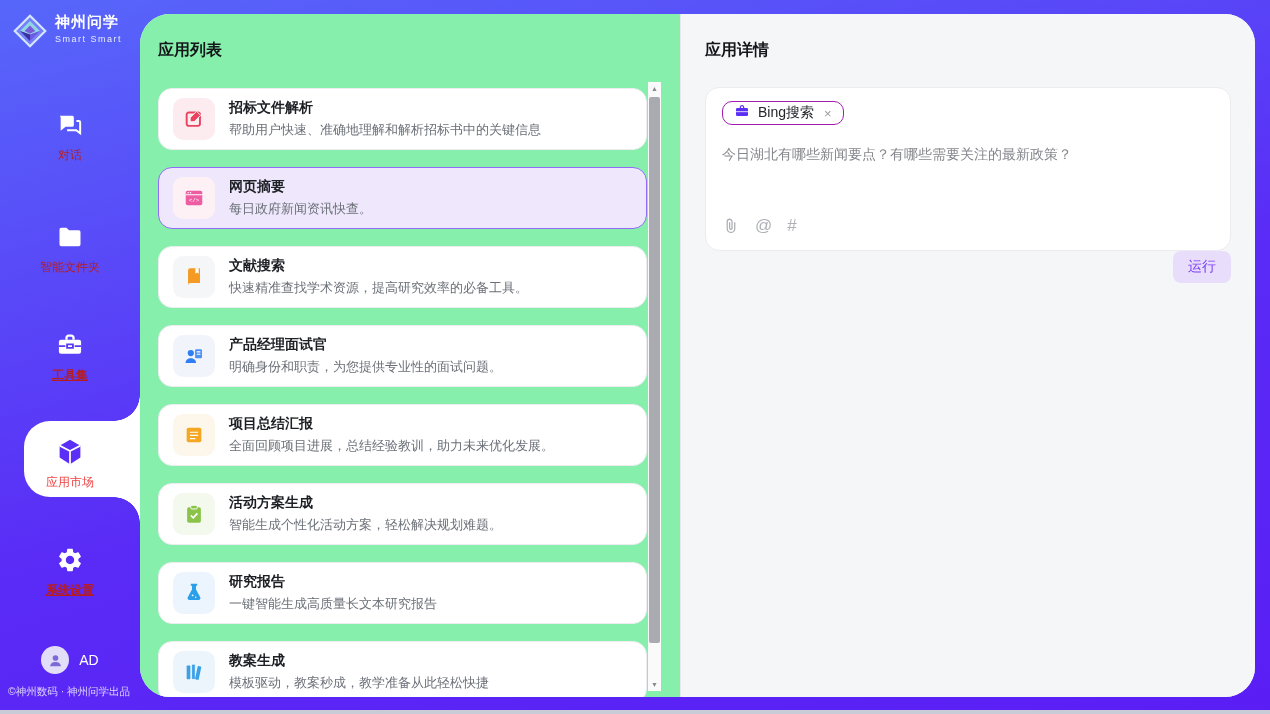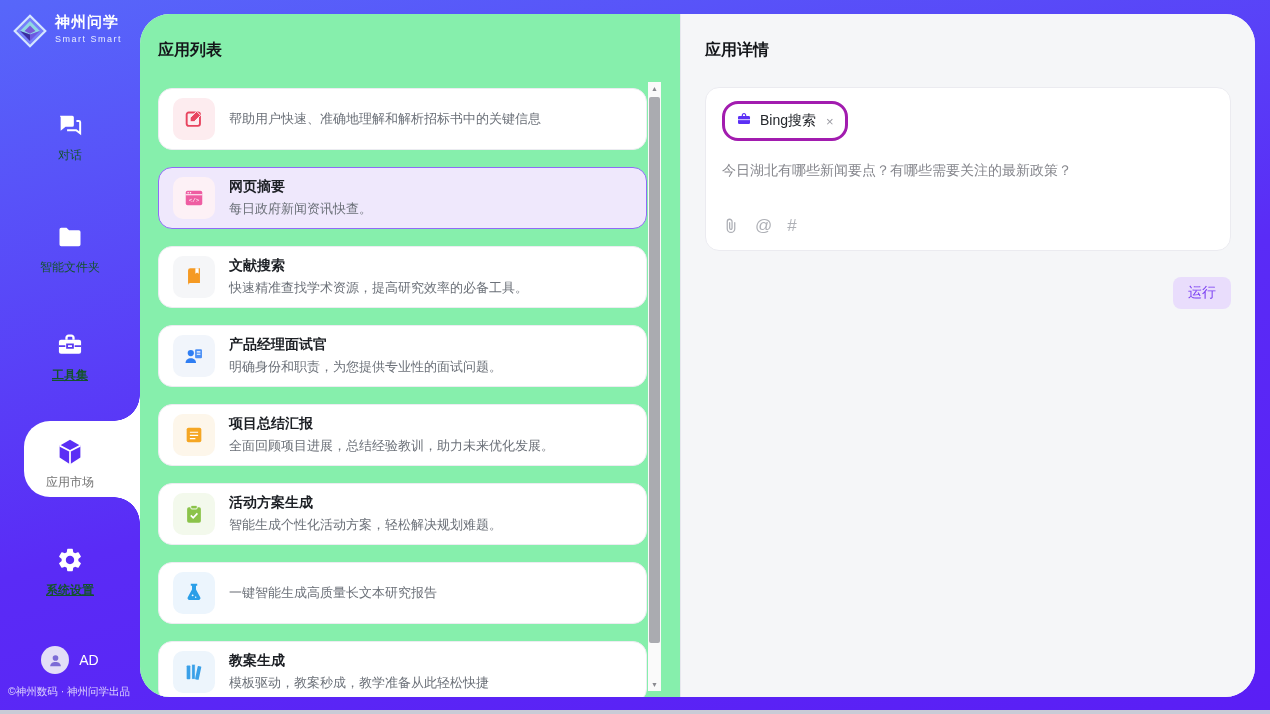--- a/index.html
+++ b/index.html
@@ -12,28 +12,28 @@
   
   .bottom-strip { position:absolute; left:0; right:0; bottom:0; height:4px; background:#c9cbd6; z-index:50; }
 
   
   .sidebar { position:absolute; left:0; top:0; bottom:4px; width:140px; z-index:5; }
   .brand { position:absolute; top:13px; left:12px; display:flex; gap:7px; }
   .brand-text .cn { color:#fff; font-size:15px; font-weight:bold; letter-spacing:1px; }
   .brand-text .en { color:#e7ecff; font-size:9px; letter-spacing:1.5px; margin-top:2px; }
   .nav-item { position:absolute; left:0; width:140px; display:flex; flex-direction:column; align-items:center; gap:7px; cursor:pointer; z-index:3; }
   .nav-item .nav-ic { width:30px; height:30px; display:flex; align-items:center; justify-content:center; }
-  .nav-item .nav-label { color:#14532d; font-size:12px; }
+  .nav-item .nav-label { color:#b91c1c; font-size:12px; }
   .nav-item.underline .nav-label { text-decoration:underline;font-weight:bold; }
   .nav-item:nth-of-type(1){ top:110px; }
   .nav-item:nth-of-type(2){ top:222px; }
   .nav-item:nth-of-type(3){ top:330px; }
   .nav-item:nth-of-type(4){ top:437px; }
   .nav-item:nth-of-type(5){ top:545px; }
-  .nav-item.active .nav-label { color:#737373; }
+  .nav-item.active .nav-label { color:#ef4444; }
   .nav-bubble { position:absolute; left:24px; width:116px; top:421px; height:76px; background:#fff; border-radius:26px 0 0 26px; z-index:2; }
   .nav-bubble::before, .nav-bubble::after { content:""; position:absolute; right:0; width:26px; height:26px; }
   .nav-bubble::before { top:-26px; background:radial-gradient(circle at 0 0, rgba(0,0,0,0) 25.5px, #fff 26px); }
   .nav-bubble::after  { bottom:-26px; background:radial-gradient(circle at 0 100%, rgba(0,0,0,0) 25.5px, #fff 26px); }
   .user-row { position:absolute; bottom:36px; left:0; width:140px; display:flex; align-items:center; justify-content:center; gap:10px; }
   .avatar { width:28px; height:28px; border-radius:50%; background:#e3def7; display:flex; align-items:center; justify-content:center; }
   .user-name { color:#fff; font-size:14px; }
   .copyright { position:absolute; bottom:11px; left:8px; width:132px; color:rgba(255,255,255,.78); font-size:10.5px; white-space:nowrap; }
 
   
@@ -56,29 +56,29 @@
   .scrollbar { position:absolute; top:68px; bottom:6px; right:19px; width:13px; background:#fafafa; }
   .sb-btn { position:absolute; left:0; width:13px; height:13px; display:flex; align-items:center; justify-content:center;
     color:#8a8a90; font-size:7px; cursor:pointer; background:#fafafa; }
   .sb-up { top:0; } .sb-down { bottom:0; }
   .sb-thumb { position:absolute; left:1px; width:11px; top:15px; height:546px; background:#aaabb0; border-radius:2px; cursor:pointer; }
 
   
   .detail-panel { flex:1; border-left:1px solid #e7e7ee; padding:26px 24px; position:relative; background:#f5f6f8; }
   .detail-card { margin-top:26px; background:#fff; border:1px solid #ebebf0; border-radius:14px;
     height:164px; padding:13px 16px 14px; display:flex; flex-direction:column; }
-  .chip { display:inline-flex; align-items:center; gap:8px; border:3px solid #a21caf; border-radius:16px;
-    padding:7px 11px; background:#fff; align-self:flex-start; cursor:default; }
+  .chip { display:inline-flex; align-items:center; gap:8px; border:1px solid #a21caf; border-radius:10px;
+    padding:1px 11px; background:#fff; align-self:flex-start; cursor:default; }
   .chip-label { font-size:14px; color:#23262b; }
   .chip-close { font-size:13px; color:#9a9aa2; margin-left:2px; cursor:pointer; line-height:1; }
   .query-text { margin-top:21px; font-size:14px; color:#85868c; }
   .composer-row { margin-top:auto; display:flex; align-items:center; gap:15px; color:#aeb0b6; }
   .composer-row .cicon { display:flex; align-items:center; justify-content:center; cursor:pointer; }
   .composer-row .glyph { font-size:17px; color:#aeb0b6; }
-  .run-row { margin-top:26px; display:flex; justify-content:flex-end; }
+  .run-row { display:flex; justify-content:flex-end; }
   .run-btn { background:#e9ddfc; color:#7a3ff2; border:none; border-radius:8px; font-size:14px;
     padding:7px 15px; cursor:pointer; font-family:inherit; }
 </style>
 </head>
 <body>
 
 <div class="sidebar">
   <div class="brand">
     <span>
       <svg width="36" height="36" viewBox="0 0 40 40">
@@ -160,20 +160,21 @@
     <h1 class="panel-title">应用列表</h1>
     <div class="cards" id="app-cards">
         <div class="app-card">
           <span class="app-ic" style="background:#fdecef">
             <svg width="22" height="22" viewBox="0 0 24 24">
               <rect x="4" y="5" width="14.5" height="14.5" rx="2.2" fill="none" stroke="#e8445f" stroke-width="2.1"></rect>
               <path d="M14.8 3.6l4.4 4.4-7 7h-4.4v-4.4z" fill="#e8445f" stroke="#fff" stroke-width="1"></path>
             </svg>
           </span>
           <span class="app-meta">
+            <span class="app-name">招标文件解析</span>
             <span class="app-desc">帮助用户快速、准确地理解和解析招标书中的关键信息</span>
           </span>
         </div>
         <div class="app-card selected">
           <span class="app-ic" style="background:#fdf1f6">
             <svg width="22" height="22" viewBox="0 0 24 24">
               <rect x="3" y="4" width="18" height="16" rx="2" fill="#ee5da2"></rect>
               <line x1="3" y1="8.5" x2="21" y2="8.5" stroke="#fff" stroke-width="1.1"></line>
               <circle cx="5.6" cy="6.2" r="0.8" fill="#fff"></circle>
               <circle cx="8.2" cy="6.2" r="0.8" fill="#fff"></circle>
@@ -239,20 +240,21 @@
         <div class="app-card">
           <span class="app-ic" style="background:#ecf5fd">
             <svg width="22" height="22" viewBox="0 0 24 24">
               <path d="M9.8 3h4.4v5.2l4.6 8.3a2 2 0 0 1-1.8 3H7a2 2 0 0 1-1.8-3l4.6-8.3z" fill="#2b9fe8"></path>
               <path d="M8.5 3h7" stroke="#2b9fe8" stroke-width="2"></path>
               <circle cx="10.5" cy="14.5" r="1" fill="#fff"></circle>
               <circle cx="13.8" cy="16.5" r="0.8" fill="#fff"></circle>
             </svg>
           </span>
           <span class="app-meta">
+            <span class="app-name">研究报告</span>
             <span class="app-desc">一键智能生成高质量长文本研究报告</span>
           </span>
         </div>
         <div class="app-card">
           <span class="app-ic" style="background:#edf5fc">
             <svg width="22" height="22" viewBox="0 0 24 24">
               <rect x="4" y="5" width="4" height="15" rx="0.8" fill="#3aa0e8"></rect>
               <rect x="9.4" y="3.5" width="4" height="16.5" rx="0.8" fill="#3aa0e8" stroke="#fff" stroke-width="0.8"></rect>
               <rect x="14.6" y="5.5" width="4" height="15" rx="0.8" fill="#3aa0e8" transform="rotate(12 16.6 13)"></rect>
             </svg>

